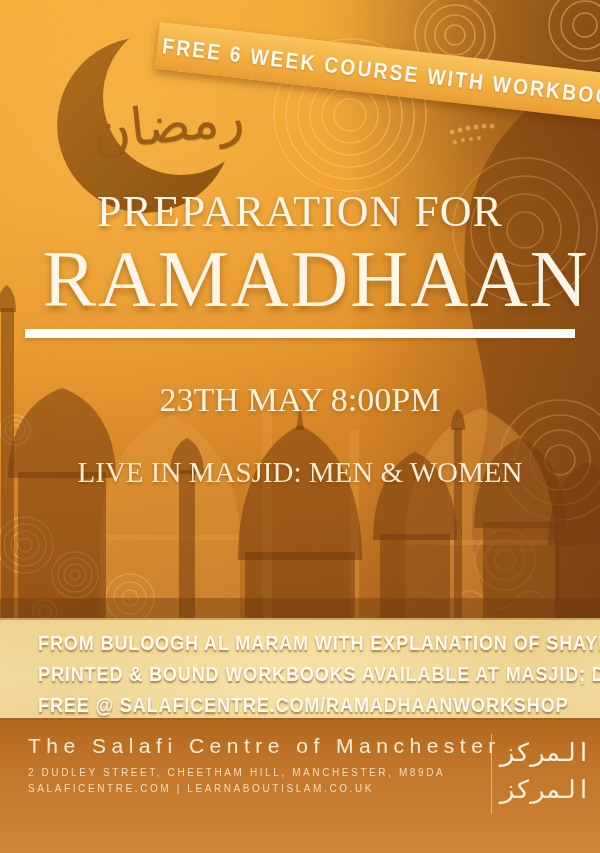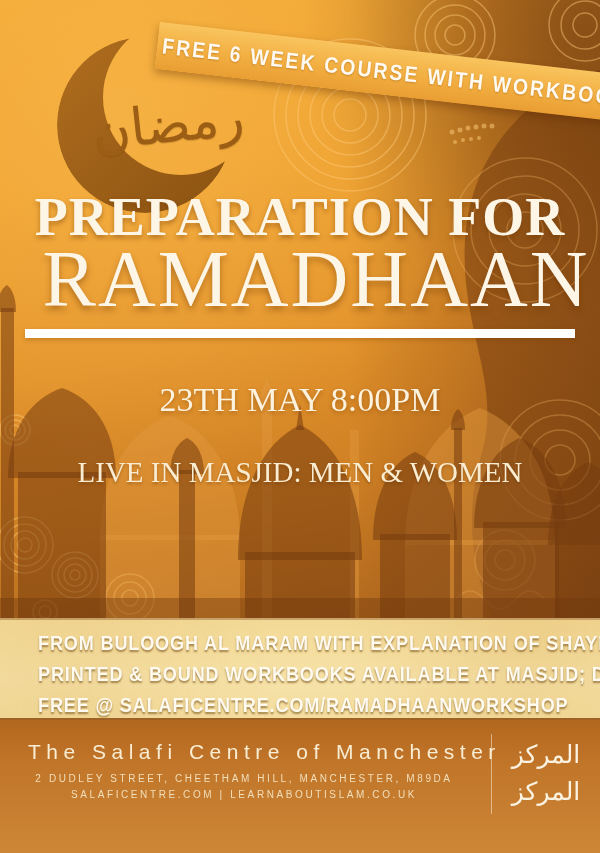--- a/index.html
+++ b/index.html
@@ -35,22 +35,22 @@
   .calligraphy{
     position:absolute; left:88px; top:78px; width:160px; height:92px;
     font-family:"DejaVu Sans", sans-serif; font-size:52px; line-height:92px;
     color:#9b5e14; text-align:center; transform:rotate(-6deg);
     text-shadow:0 1px 1px rgba(120,70,10,0.3);
   }
 
   .serif{ font-family:"Liberation Serif", serif; }
   .center-text{ position:absolute; left:0; width:100%; text-align:center; white-space:nowrap; }
 
-  .title1{ top:186px; font-size:54px; letter-spacing:1px; color:#fdf6e7;
-           text-shadow:0 3px 5px rgba(110,55,5,0.45); font-weight:700;}
+  .title1{ top:186px; font-size:44px; letter-spacing:1px; color:#fdf6e7;
+           text-shadow:0 3px 5px rgba(110,55,5,0.45); font-weight:400;}
   .title2{ top:234px; font-size:80px; letter-spacing:2px; color:#fdf6e7;
            text-shadow:0 4px 6px rgba(110,55,5,0.45); font-weight:400;margin-left:16px;}
   .white-bar{ position:absolute; left:25px; right:25px; top:329px; height:9px;
               background:#ffffff; box-shadow:0 2px 4px rgba(120,60,0,0.3); }
   .byline{ top:342px; font-size:35px; color:#fcf2dd; text-shadow:0 2px 4px rgba(110,55,5,0.4);}
   .datetime{ top:381px; font-size:34px; color:#fcf2dd; text-shadow:0 2px 4px rgba(110,55,5,0.4);}
   .attend1{ top:456px; font-size:29px; color:#f9ecd0; text-shadow:0 2px 3px rgba(100,50,5,0.4);}
   .attend2{ top:490px; font-size:29px; color:#f9ecd0; text-shadow:0 2px 3px rgba(100,50,5,0.4);}
 
   
@@ -69,28 +69,28 @@
     font-weight:700; font-size:21px; letter-spacing:1px; color:#fefaf0;
     text-shadow:0 2px 2px rgba(110,70,15,0.6);
   }
 
   
   .footer{
     position:absolute; left:0; top:718px; width:600px; height:135px;
     background:linear-gradient(180deg,#b2671e 0%,#c1762a 35%,#cd8636 100%);
     border-top:2px solid rgba(90,45,10,0.4);
   }
-  .footer-left{ position:absolute; left:28px; top:20px; width:432px; text-align:center; }
+  .footer-left{ position:absolute; left:28px; top:14px; width:432px; text-align:left; }
   .org-name{ font-size:21px; letter-spacing:5.5px; color:#f9edd3; white-space:nowrap; }
   .address{ margin-top:9px; font-size:10px; letter-spacing:2.6px; color:#f2dfbc; white-space:nowrap;}
   .links{ margin-top:5px; font-size:10px; letter-spacing:2.6px; color:#f2dfbc; white-space:nowrap;}
   .footer-divider{ position:absolute; left:491px; top:14px; width:1px; height:80px;
                    background:rgba(250,235,210,0.55); }
   .footer-arabic{ position:absolute; left:498px; top:16px; width:96px; text-align:center;
-                  direction:rtl; font-family:Liberation Serif, serif;
+                  direction:rtl; font-family:Liberation Mono, monospace;
                   font-size:25px; line-height:37px; color:#fbf3e2; }
 </style>
 </head>
 <body>
 
 <div class="poster">
 
   <div class="bg-overlays"></div>
 
   <svg class="decor" width="600" height="640" viewBox="0 0 600 640" aria-hidden="true">

